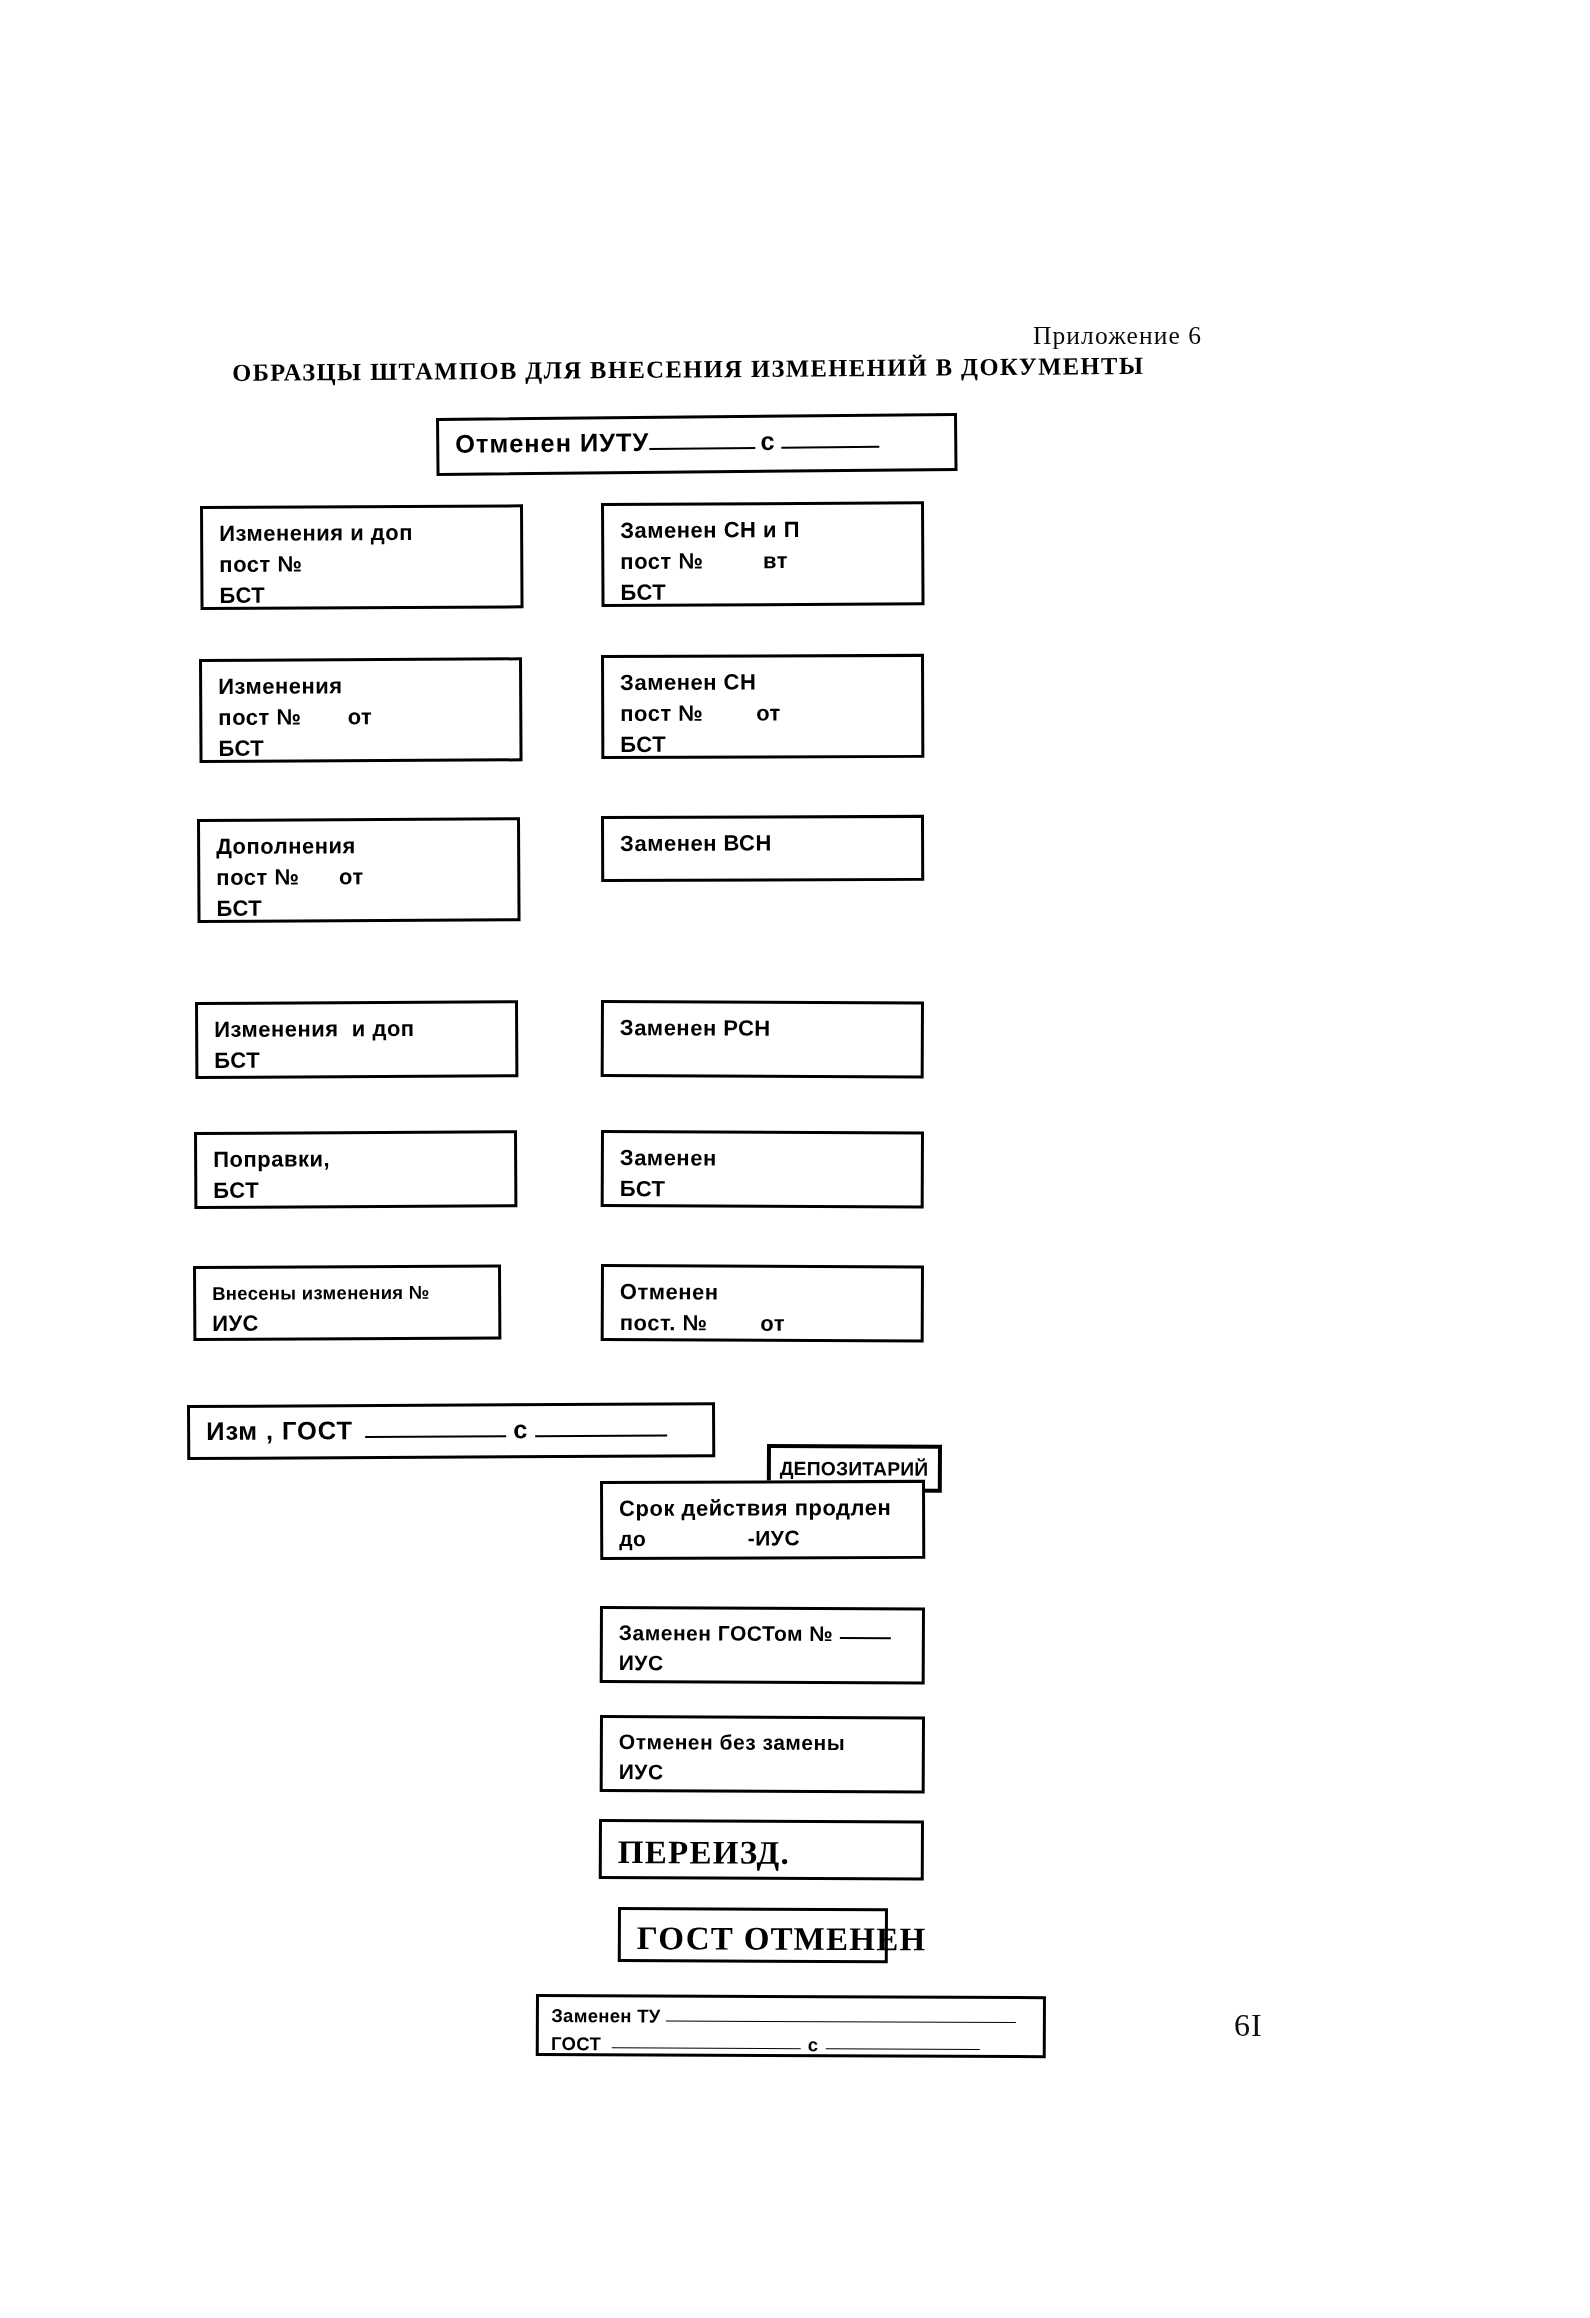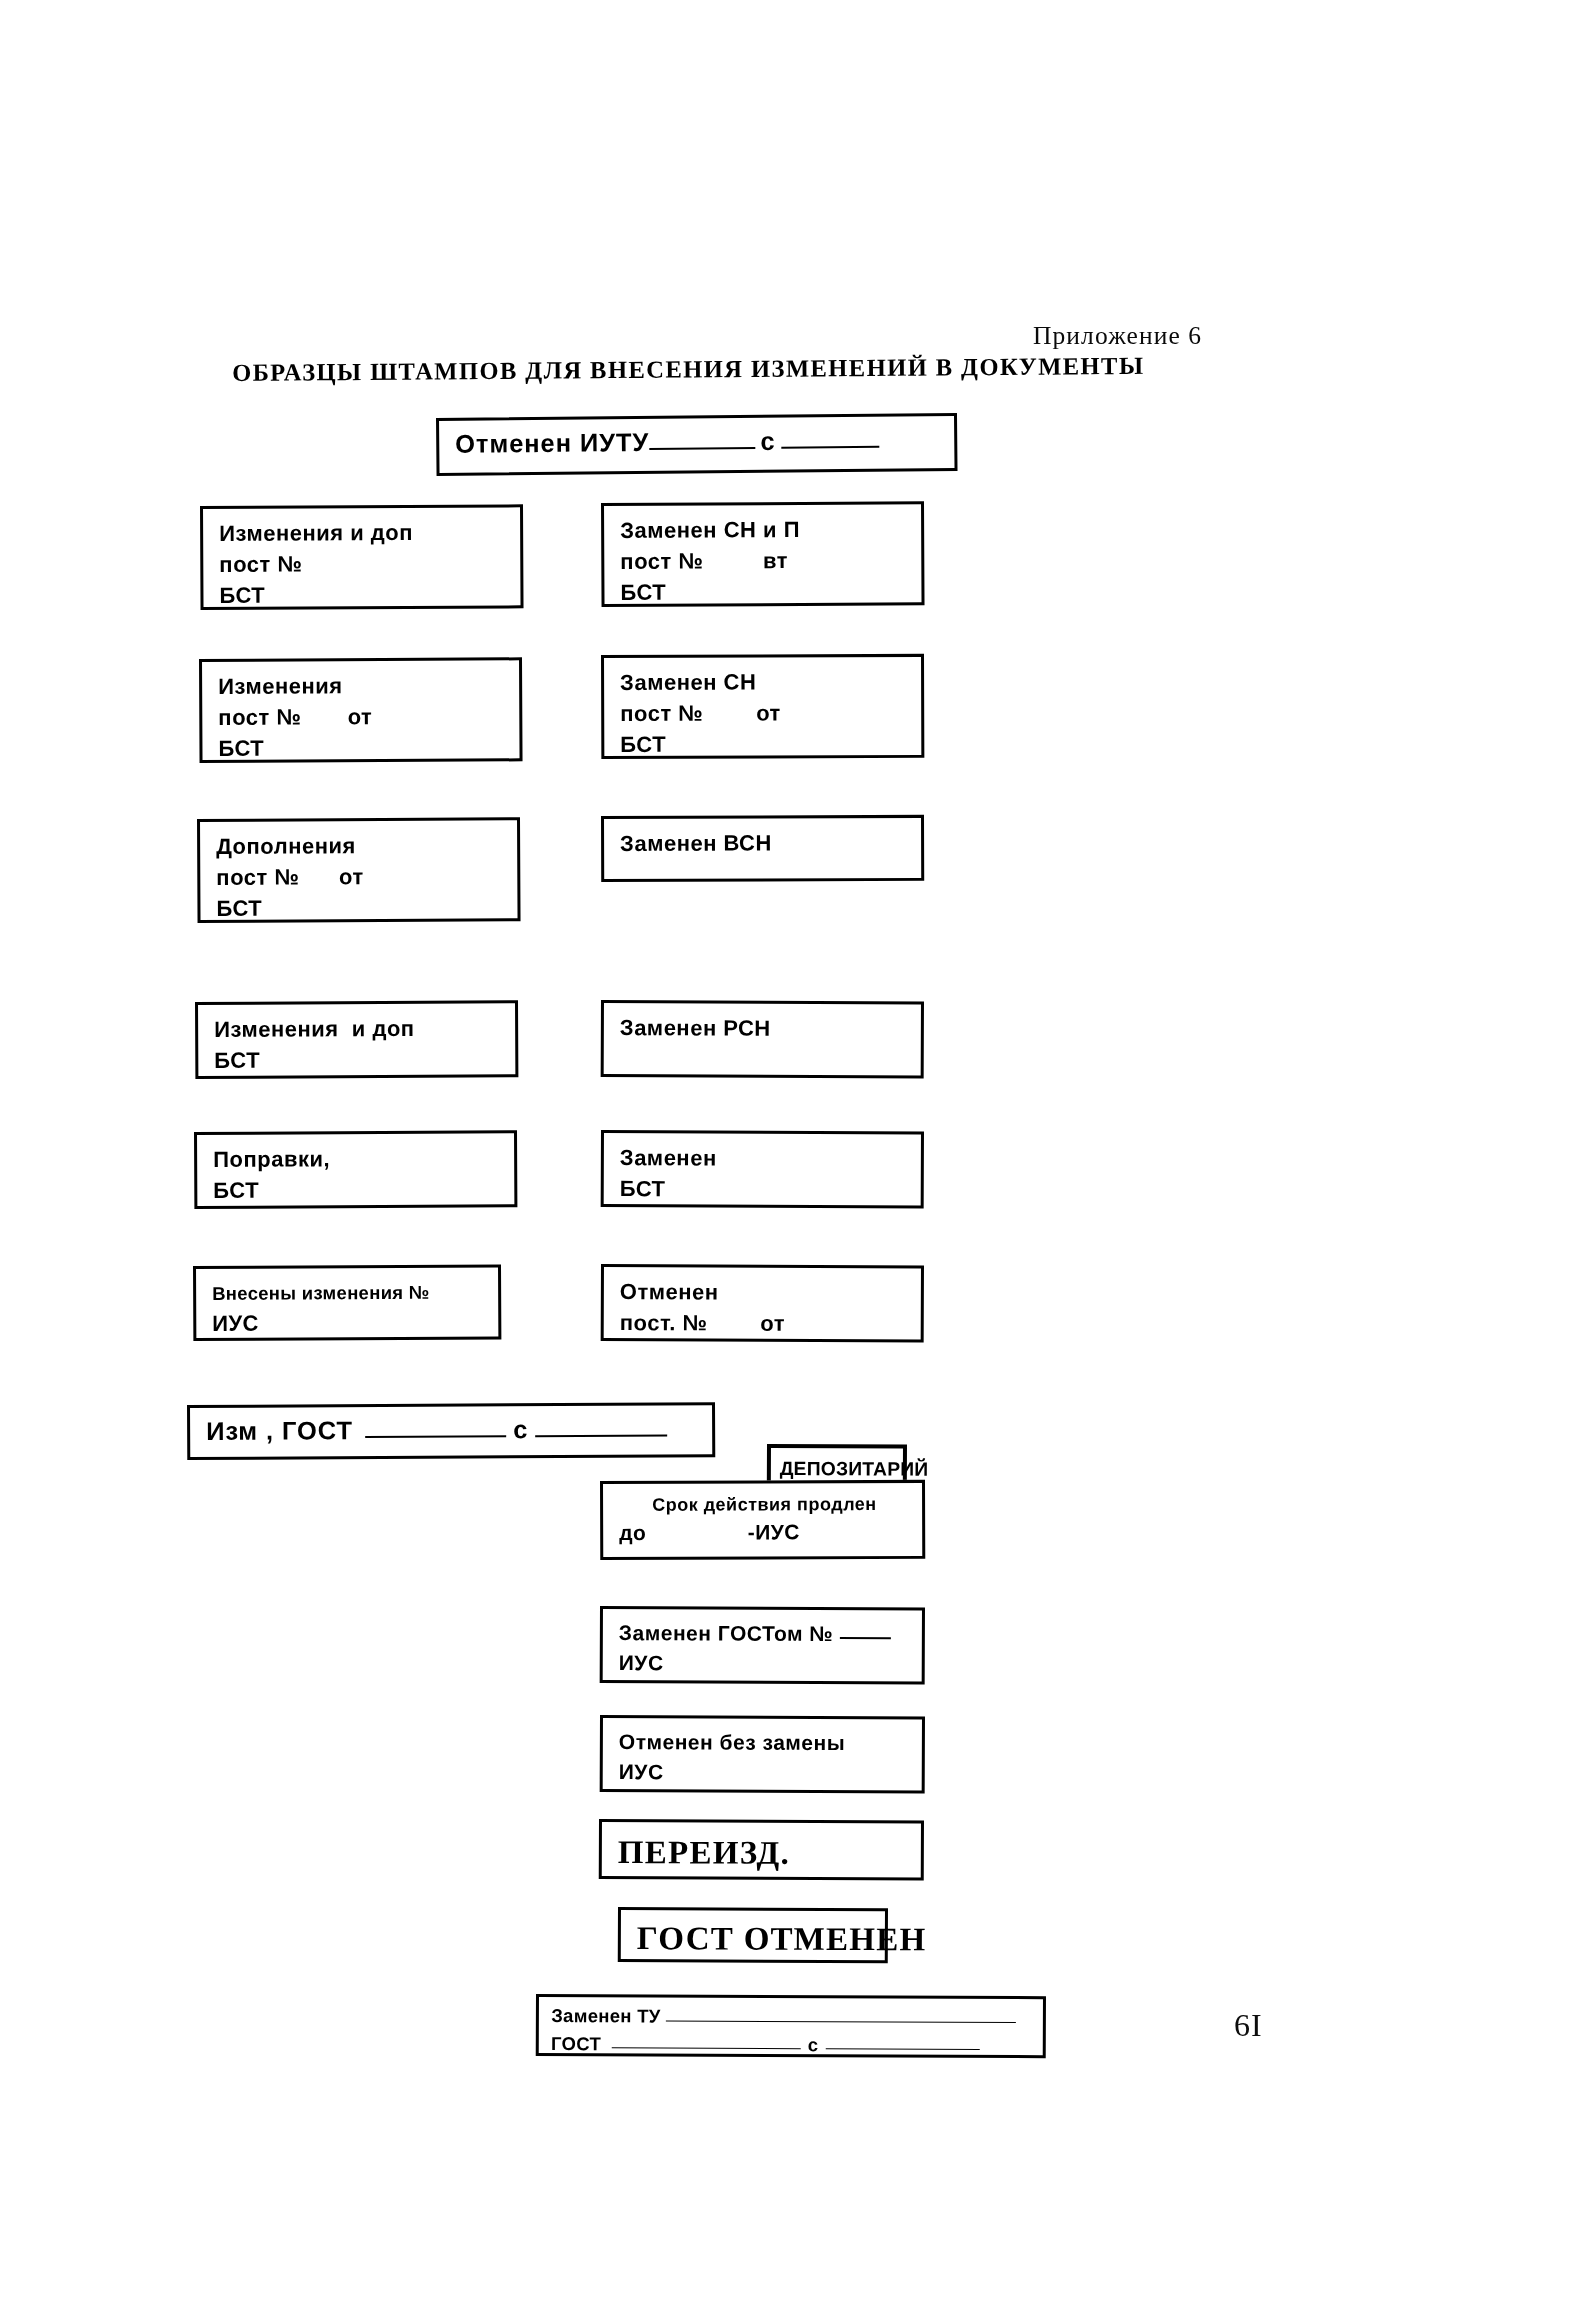--- a/index.html
+++ b/index.html
@@ -181,26 +181,26 @@
 
   <div class="stamp skew-c" style="left:601px; top:1264px; width:323px; height:77px;">
     <span class="line">Отменен</span>
     <span class="line">пост. №        от</span>
   </div>
 
   <div class="stamp big skew-b" style="left:187px; top:1405px; width:528px; height:55px; padding-top:5.3px;">
     <span class="line"><span>Изм , ГОСТ</span><span class="blank" style="width:141px; margin-left:12.3px;"></span><span style="padding:0 7px;">с</span><span class="blank" style="width:132px;"></span></span>
   </div>
 
-  <div class="stamp depositary skew-c" style="left:767px; top:1444px; width:140px; height:48px;">
+  <div class="stamp depositary skew-c" style="left:767px; top:1444px; width:175px; height:48px;">
     <span class="line">ДЕПОЗИТАРИЙ</span>
   </div>
 
   <div class="stamp skew-d" style="left:600px; top:1481px; width:325px; height:79px;">
-    <span class="line" style="font-size:18px;text-align:center;">Срок действия продлен</span>
+    <span class="line" style="font-size:22px;">Срок действия продлен</span>
     <span class="line" style="font-size:21px;">до                -ИУС</span>
   </div>
 
   <div class="stamp skew-c" style="left:600px; top:1606px; width:325px; height:77px;">
     <span class="line" style="font-size:21px;"><span>Заменен ГОСТом №</span><span class="blank" style="width:51px; margin-left:7px;"></span></span>
     <span class="line" style="font-size:21px;">ИУС</span>
   </div>
 
   <div class="stamp skew-c" style="left:600px; top:1715px; width:325px; height:77px;">
     <span class="line" style="font-size:21px;">Отменен без замены</span>

